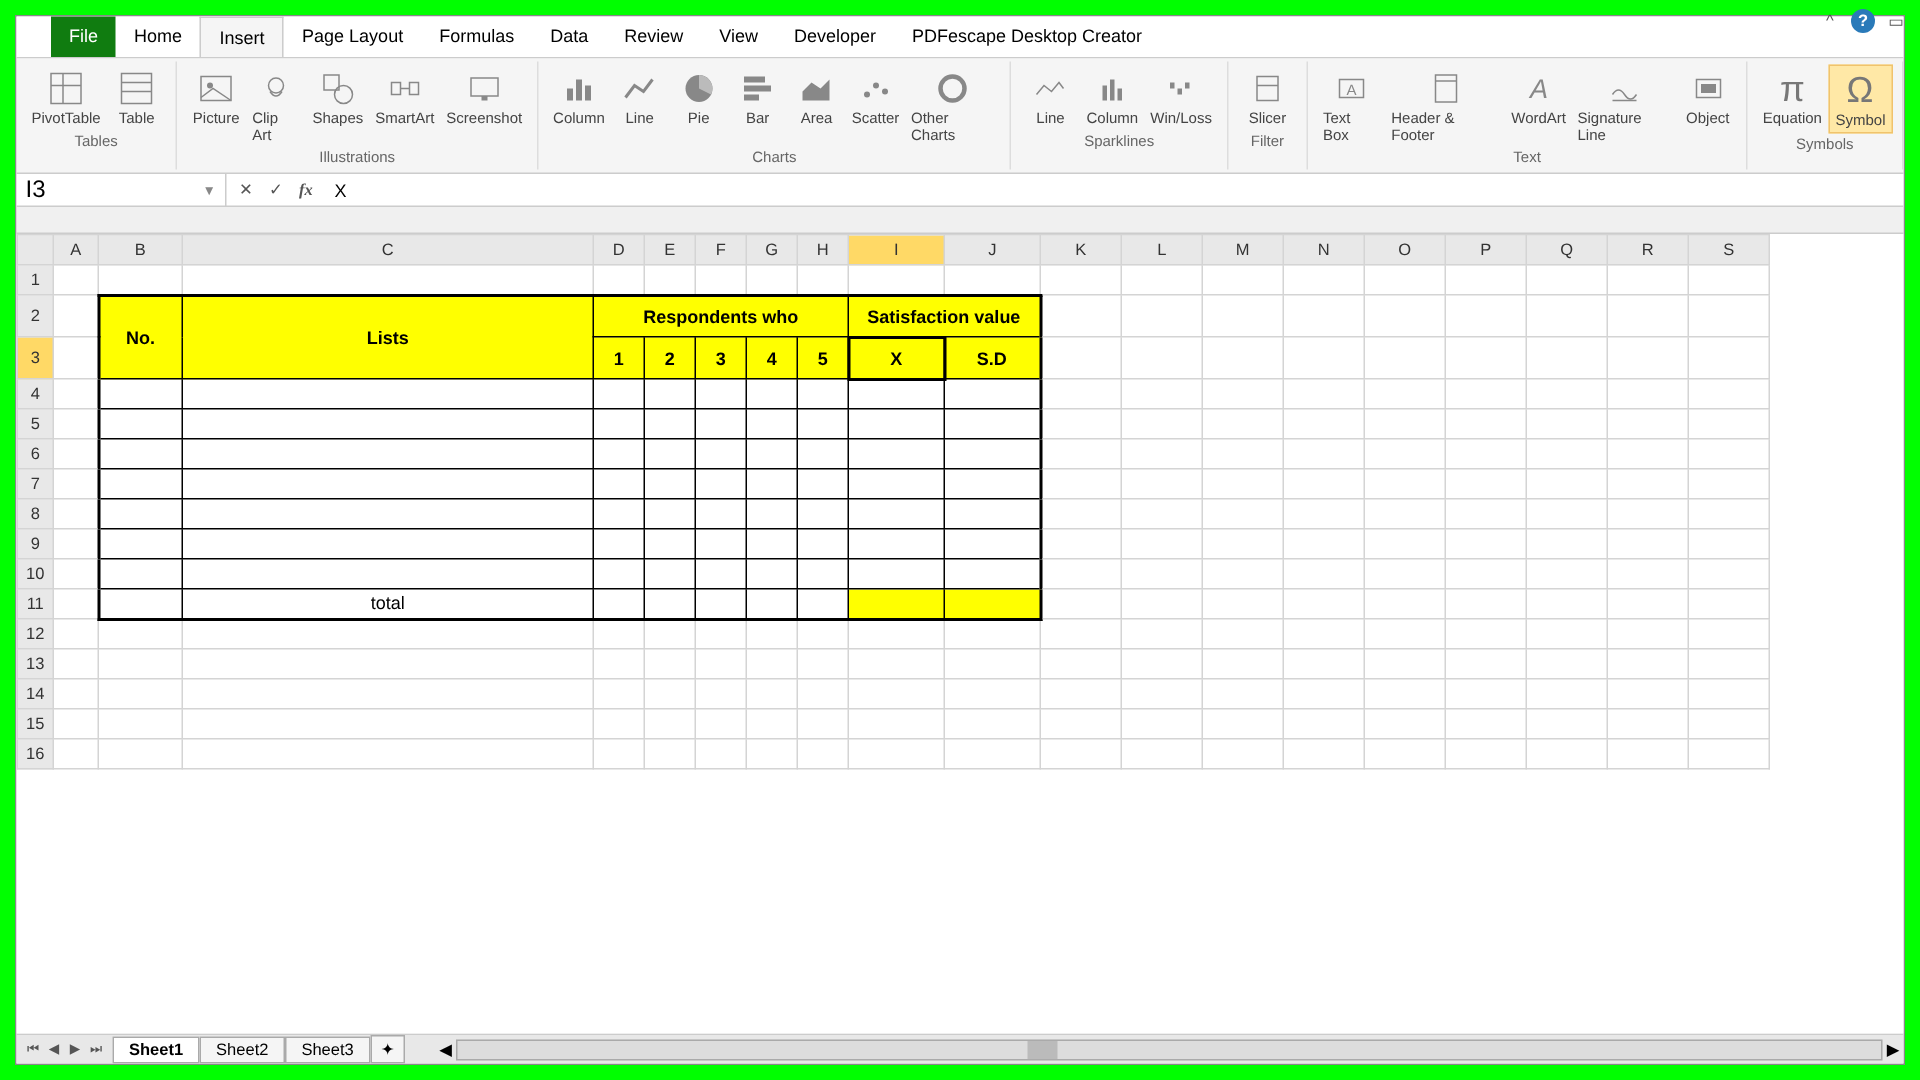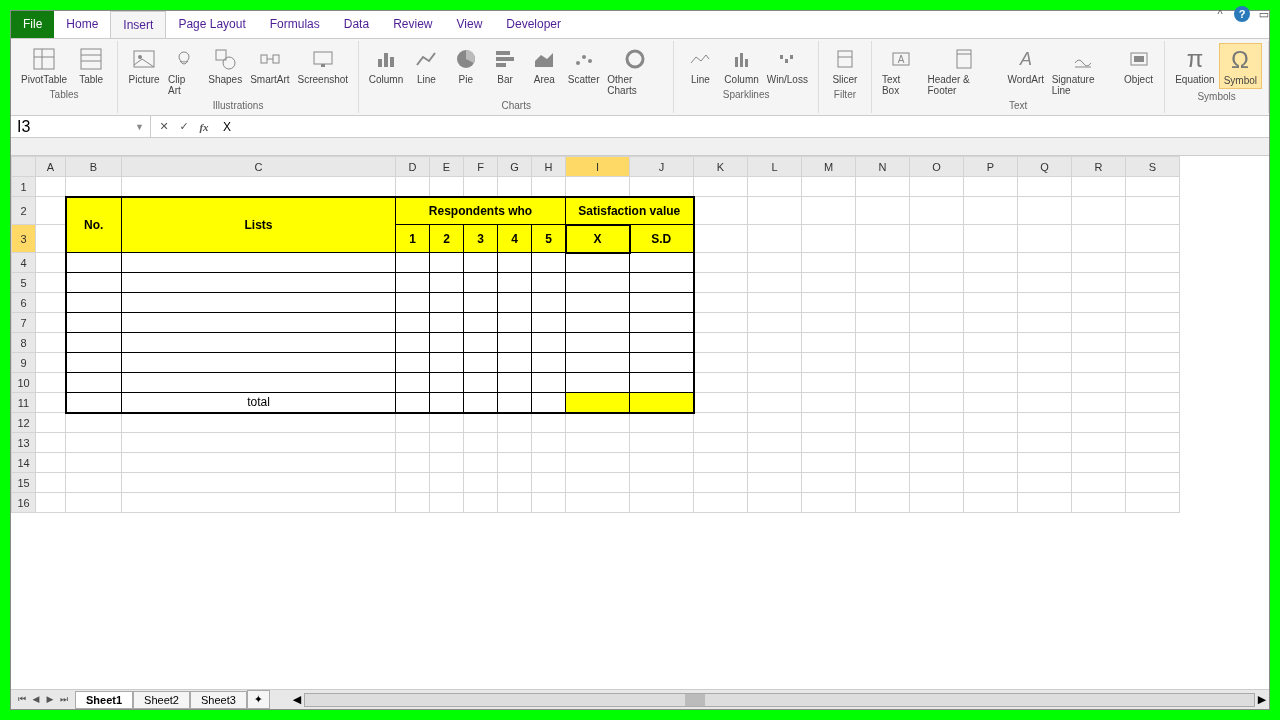--- a/index.html
+++ b/index.html
@@ -1,21 +1,21 @@
 <!DOCTYPE html>
 <html><head>
 <meta charset="utf-8">
 <style>
 * { box-sizing: border-box; margin: 0; padding: 0; font-family: 'Segoe UI', Tahoma, sans-serif; }
 body { background: #00ff00; padding: 10px; width: 1280px; height: 720px; overflow: hidden; }
 .app { background: #fff; width: 100%; height: 100%; display: flex; flex-direction: column; border: 1px solid #888; }
 
 
-.tabs { display: flex; background: #fff; border-bottom: 1px solid #ccc; font-size: 12px; }
-.tab { padding: 6px 12px; cursor: pointer; color: #4c1d95; }
+.tabs { display: flex; background: #fff; border-bottom: 1px solid #ccc; font-size: 12px; padding-left: 23px; }
+.tab { padding: 6px 12px; cursor: pointer; color: #000000; }
 .tab.file { background: #107c10; color: #fff; }
 .tab.active { background: #f5f5f5; border: 1px solid #ccc; border-bottom: none; }
 
 
 .ribbon { display: flex; background: #f5f5f5; border-bottom: 1px solid #ccc; padding: 2px 0; }
 .group { display: flex; flex-direction: column; align-items: center; border-right: 1px solid #ddd; padding: 2px 6px; }
 .group-items { display: flex; }
 .rbtn { display: flex; flex-direction: column; align-items: center; padding: 2px 4px; cursor: pointer; min-width: 36px; }
 .rbtn.highlighted { background: #ffe8a6; border: 1px solid #f0c36d; }
 .ricon { width: 32px; height: 28px; display: flex; align-items: center; justify-content: center; color: #555; }
@@ -88,20 +88,21 @@
   <div class="tabs">
     <div class="tab file">File</div>
     <div class="tab">Home</div>
     <div class="tab active">Insert</div>
     <div class="tab">Page Layout</div>
     <div class="tab">Formulas</div>
     <div class="tab">Data</div>
     <div class="tab">Review</div>
     <div class="tab">View</div>
     <div class="tab">Developer</div>
+    <div class="tab">PDFescape Desktop Creator</div>
     <div class="topright">
       <div class="tricon">^</div>
       <div class="tricon help">?</div>
       <div class="tricon">▭</div>
     </div>
   </div>
 
   <div class="ribbon">
     <div class="group">
       <div class="group-items">

